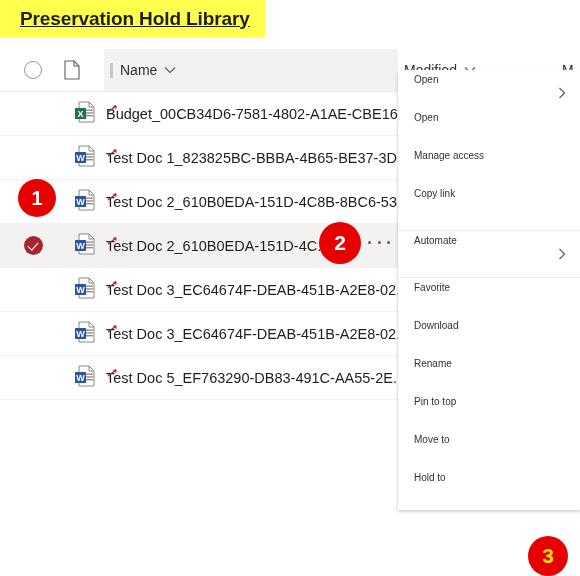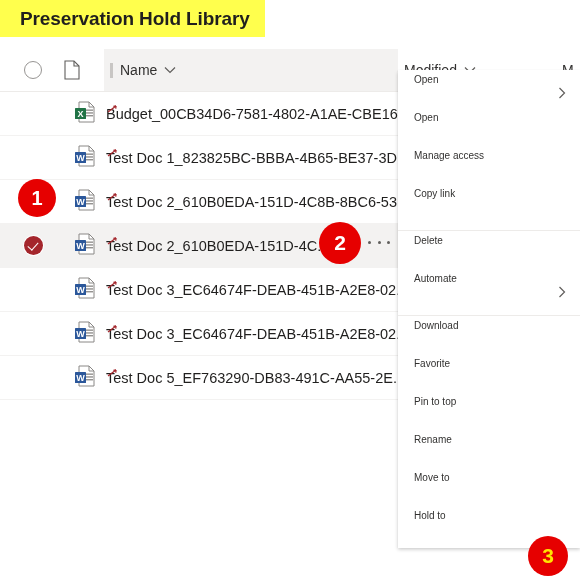--- a/index.html
+++ b/index.html
@@ -28,20 +28,21 @@
     display: flex;
     align-items: center;
   }
   #page-title {
     padding-left: 20px;
     font-size: 19px;
     font-weight: bold;
     color: #201f1e;
     letter-spacing: -0.1px;
     white-space: nowrap;
+    text-decoration: underline;
   }
 
   
   #list-header {
     position: absolute;
     left: 0; top: 49px;
     width: 580px;
     height: 43px;
     border-bottom: 1px solid #edebe9;
     box-sizing: border-box;
@@ -482,40 +483,37 @@
       <span>Open</span>
     </div>
     <div class="menu-item">
       <span>Manage access</span>
     </div>
     <div class="menu-item">
       <span>Copy link</span>
     </div>
     <div class="menu-sep"></div>
     <div class="menu-item">
-      <span>Delete</span>
-    </div>
-    <div class="menu-item">
       <span>Automate</span>
       <span class="sub-chev"><svg width="8" height="12" viewBox="0 0 8 12">
           <path d="M1.5 1 L6.5 6 L1.5 11" fill="none" stroke="#605e5c" stroke-width="1.2"></path>
         </svg></span>
     </div>
     <div class="menu-sep"></div>
     <div class="menu-item">
+      <span>Favorite</span>
+    </div>
+    <div class="menu-item">
       <span>Download</span>
     </div>
     <div class="menu-item">
-      <span>Favorite</span>
+      <span>Rename</span>
     </div>
     <div class="menu-item">
       <span>Pin to top</span>
-    </div>
-    <div class="menu-item">
-      <span>Rename</span>
     </div>
     <div class="menu-item">
       <span>Move to</span>
     </div>
     <div class="menu-item">
       <span>Hold to</span>
     </div>
   </div>
 
 <div class="badge" id="badge-1" style="background: rgb(230, 0, 0); color: rgb(255, 255, 255);">1</div>

